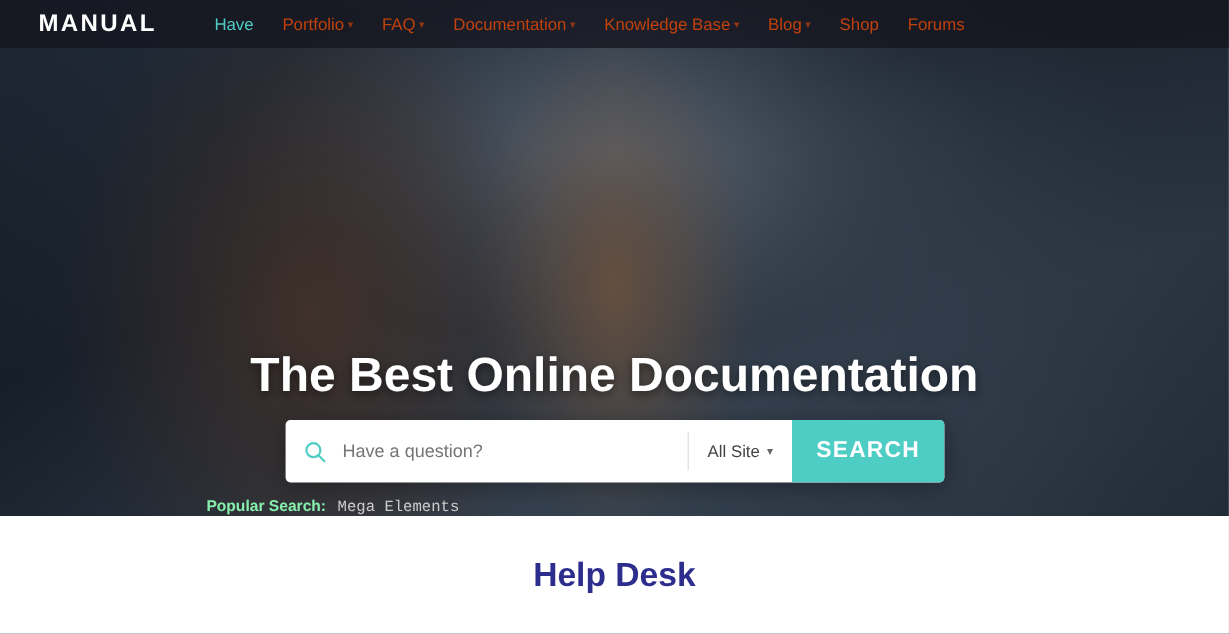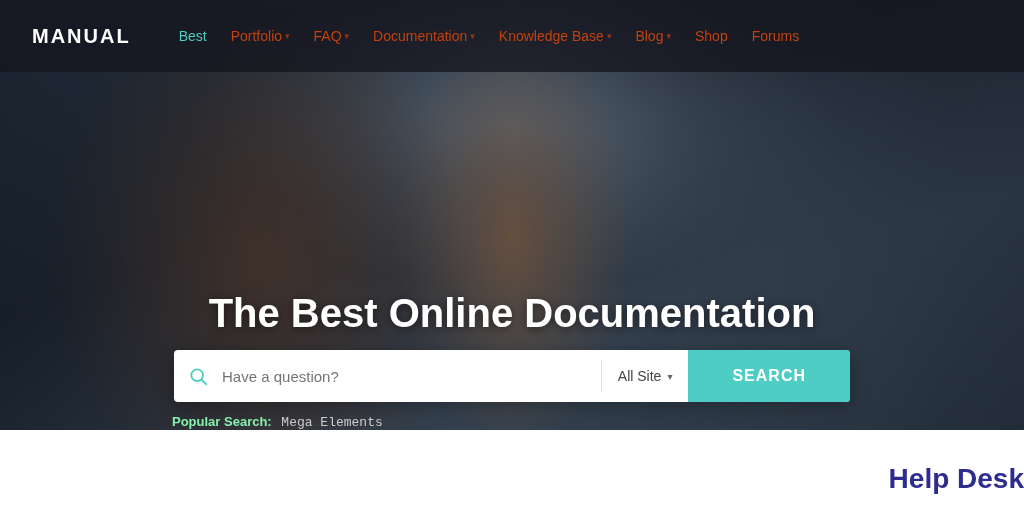--- a/index.html
+++ b/index.html
@@ -2,21 +2,21 @@
 <html><head>
   <meta charset="utf-8">
   <style>
     * { margin: 0; padding: 0; box-sizing: border-box; }
     body { font-family: 'Segoe UI', Arial, sans-serif; width: 1024px; height: 528px; overflow: hidden; }
 
     
     .navbar {
       position: absolute;
       top: 0; left: 0; right: 0;
-      height: 72px;
+      height: 40px;
       background: rgba(20, 20, 30, 0.75);
       display: flex;
       align-items: center;
       padding: 12px 32px;
       z-index: 10;
     }
     .nav-logo {
       color: #fff;
       font-weight: 900;
       font-size: 20px;
@@ -101,21 +101,21 @@
       text-shadow: 0 1px 4px rgba(0,0,0,0.5);
     }
 
     
     .search-bar {
       display: flex;
       align-items: center;
       background: #fff;
       border-radius: 4px;
       overflow: hidden;
-      width: 676px;
+      width: 549px;
       margin: 11px auto;
       height: 52px;
       box-shadow: 0 4px 20px rgba(0,0,0,0.3);
     }
     .search-icon-wrap {
       padding: 0 14px;
       display: flex;
       align-items: center;
       color: #4ecdc4;
     }
@@ -152,24 +152,24 @@
       flex-shrink: 0;
     }
     .search-dropdown .dd-chevron {
       font-size: 10px;
       color: #666;
     }
     .search-btn {
       background: #4ecdc4;
       color: #fff;
       border: none;
-      font-size: 16px;
+      font-size: 19px;
       font-weight: 700;
       letter-spacing: 1px;
-      padding: 0 44px;
+      padding: 0 20px;
       height: 100%;
       cursor: pointer;
       flex-shrink: 0;
     }
 
     .popular-search {
       margin-top: 12px;
       font-size: 13px;
       color: #ddd;
       text-align: left;
@@ -187,36 +187,36 @@
       font-family: Liberation Mono, monospace;
     }
 
     
     .bottom-section {
       width: 1024px;
       height: 98px;
       background: #fff;
       display: flex;
       align-items: center;
-      justify-content: flex-end;
+      justify-content: center;
     }
     .help-desk-title {
       font-size: 28px;
       font-weight: 700;
       color: #2d2d8e;
     }
   </style>
 </head>
 <body>
 
 <nav class="navbar">
   <div class="nav-logo">MANUAL</div>
   <ul class="nav-links">
     <li>
-      <a href="#" class="active">Best</a>
+      <a href="#" class="active">Have</a>
     </li>
     <li>
       <a href="#">
         <span>Portfolio</span>
         <span class="chevron">▾</span>
       </a>
     </li>
     <li>
       <a href="#">
         <span>FAQ</span>

